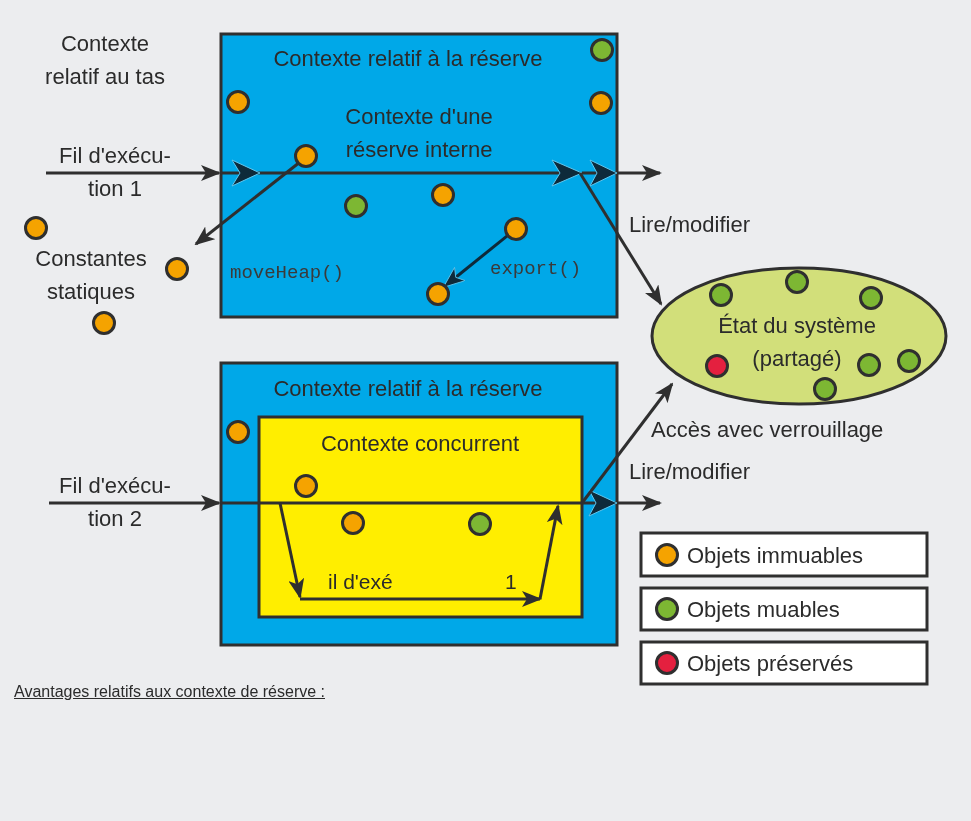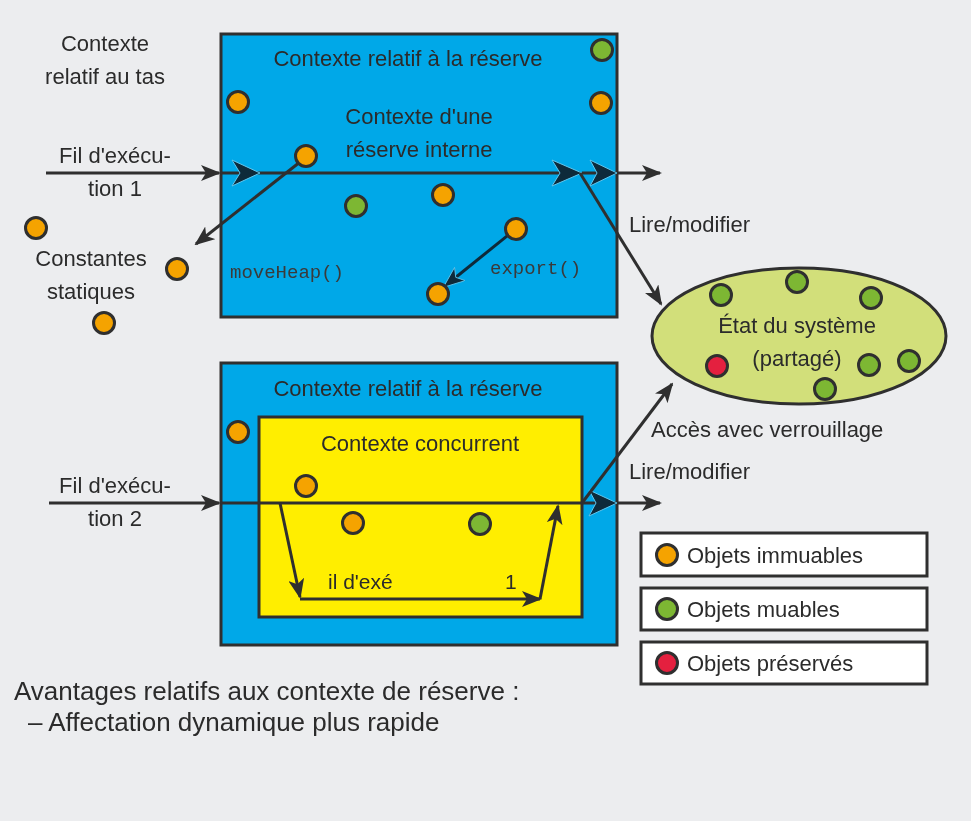--- a/index.html
+++ b/index.html
@@ -1,21 +1,21 @@
 <!DOCTYPE html>
 <html><head>
 <meta charset="utf-8">
 <style>
   html, body { margin: 0; padding: 0; background: #ecedef; }
   body { width: 971px; height: 821px; position: relative; overflow: hidden;
          font-family: "Liberation Sans", sans-serif; color: #2b2b2b; }
   svg { position: absolute; left: 0; top: 0; }
   .t { font-family: "Liberation Sans", sans-serif; fill: #2b2b2b; }
   .mono { font-family: "Liberation Mono", monospace; fill: #3a3a3a; }
-  .bullets { position: absolute; left: 14px; top: 676px; font-size: 26px; line-height: 31px; color: #2b2b2b; }
+  .bullets { position: absolute; left: 14px; top: 676px; font-size: 16px; line-height: 31px; color: #2b2b2b; text-decoration: underline; }
   .bullets div { white-space: nowrap; }
   .bullets .item { padding-left: 14px; }
 </style>
 </head>
 <body style="background: rgb(236, 237, 239);">
 
 <svg width="971" height="821" viewBox="0 0 971 821">
   <defs>
     <marker id="ah" viewBox="0 0 20 16" refX="18" refY="8" markerWidth="20" markerHeight="16" markerUnits="userSpaceOnUse" orient="auto">
       <path d="M0,0 L20,8 L0,16 L5,8 Z" fill="#2f2f2f"></path>
@@ -136,14 +136,13 @@
     <g>
       <rect x="641" y="642" width="286" height="42" fill="#ffffff" stroke="#2f2f2f" stroke-width="3"></rect>
       <circle cx="667" cy="663" r="10.5" class="obj-pre" fill="#e4203f" stroke="#2f2f2f" stroke-width="3"></circle>
       <text class="t" x="687" y="671" font-size="22">Objets préservés</text>
     </g>
   </g>
 </svg>
 
 <div class="bullets">
   <div>Avantages relatifs aux contexte de réserve :</div>
-  <div class="item">– Affectation dynamique plus rapide</div>
 </div>
 
 </body></html>

